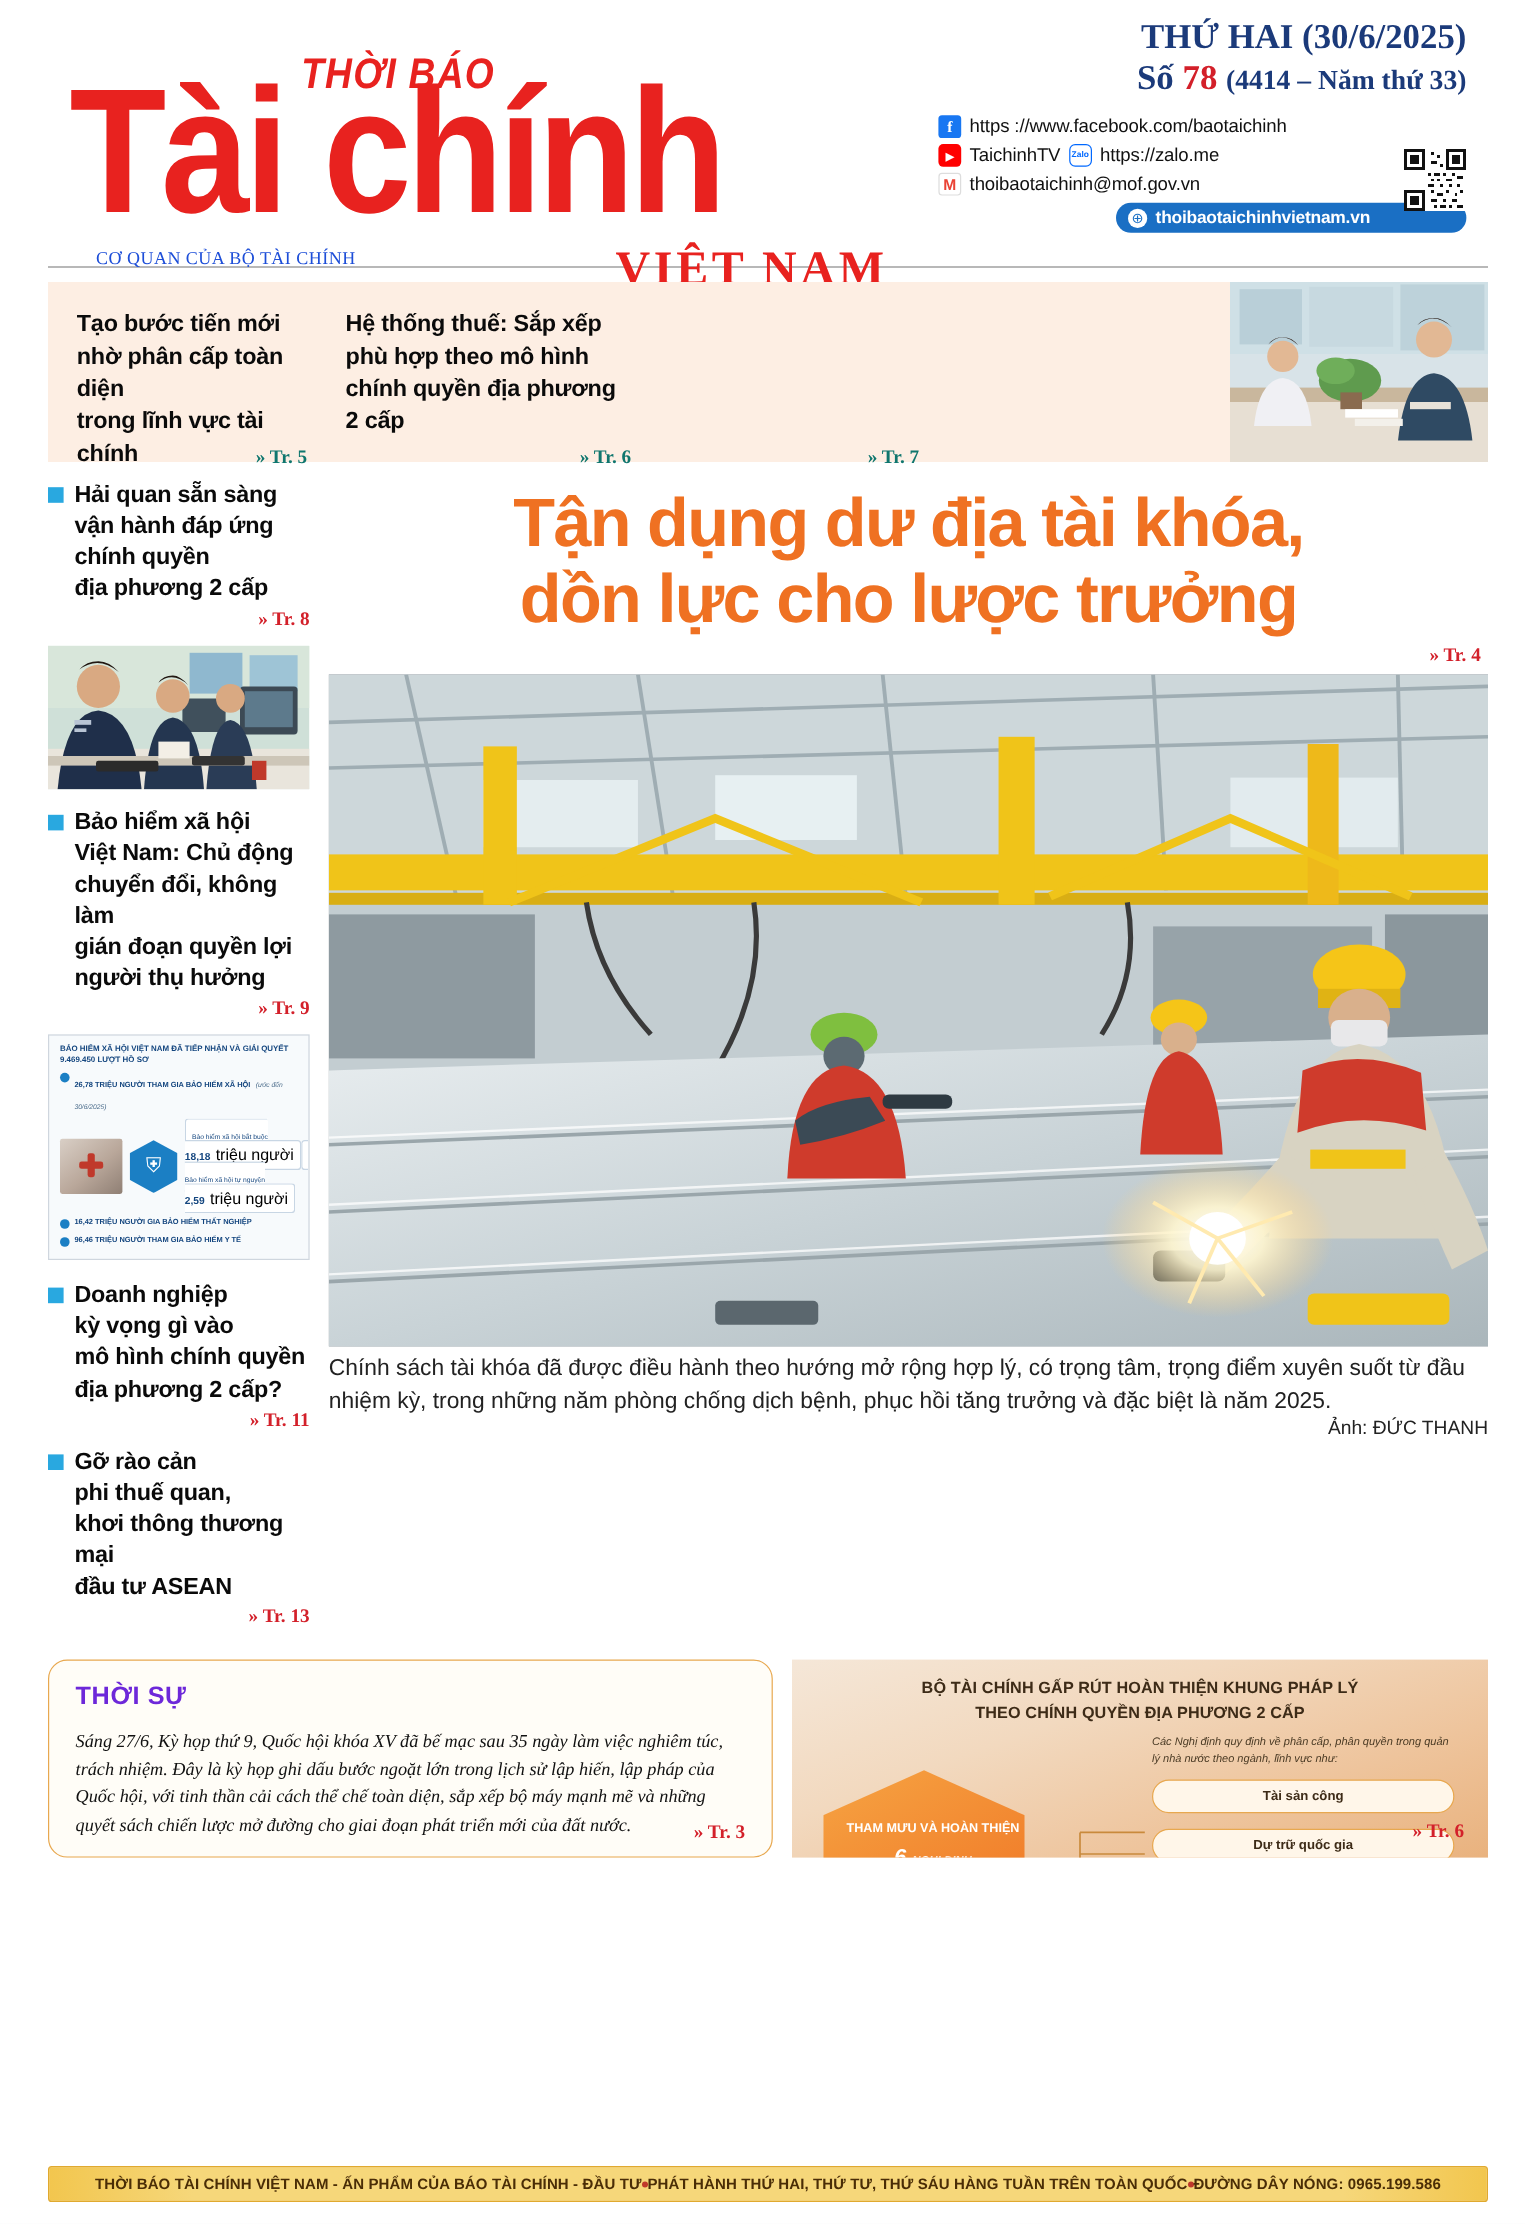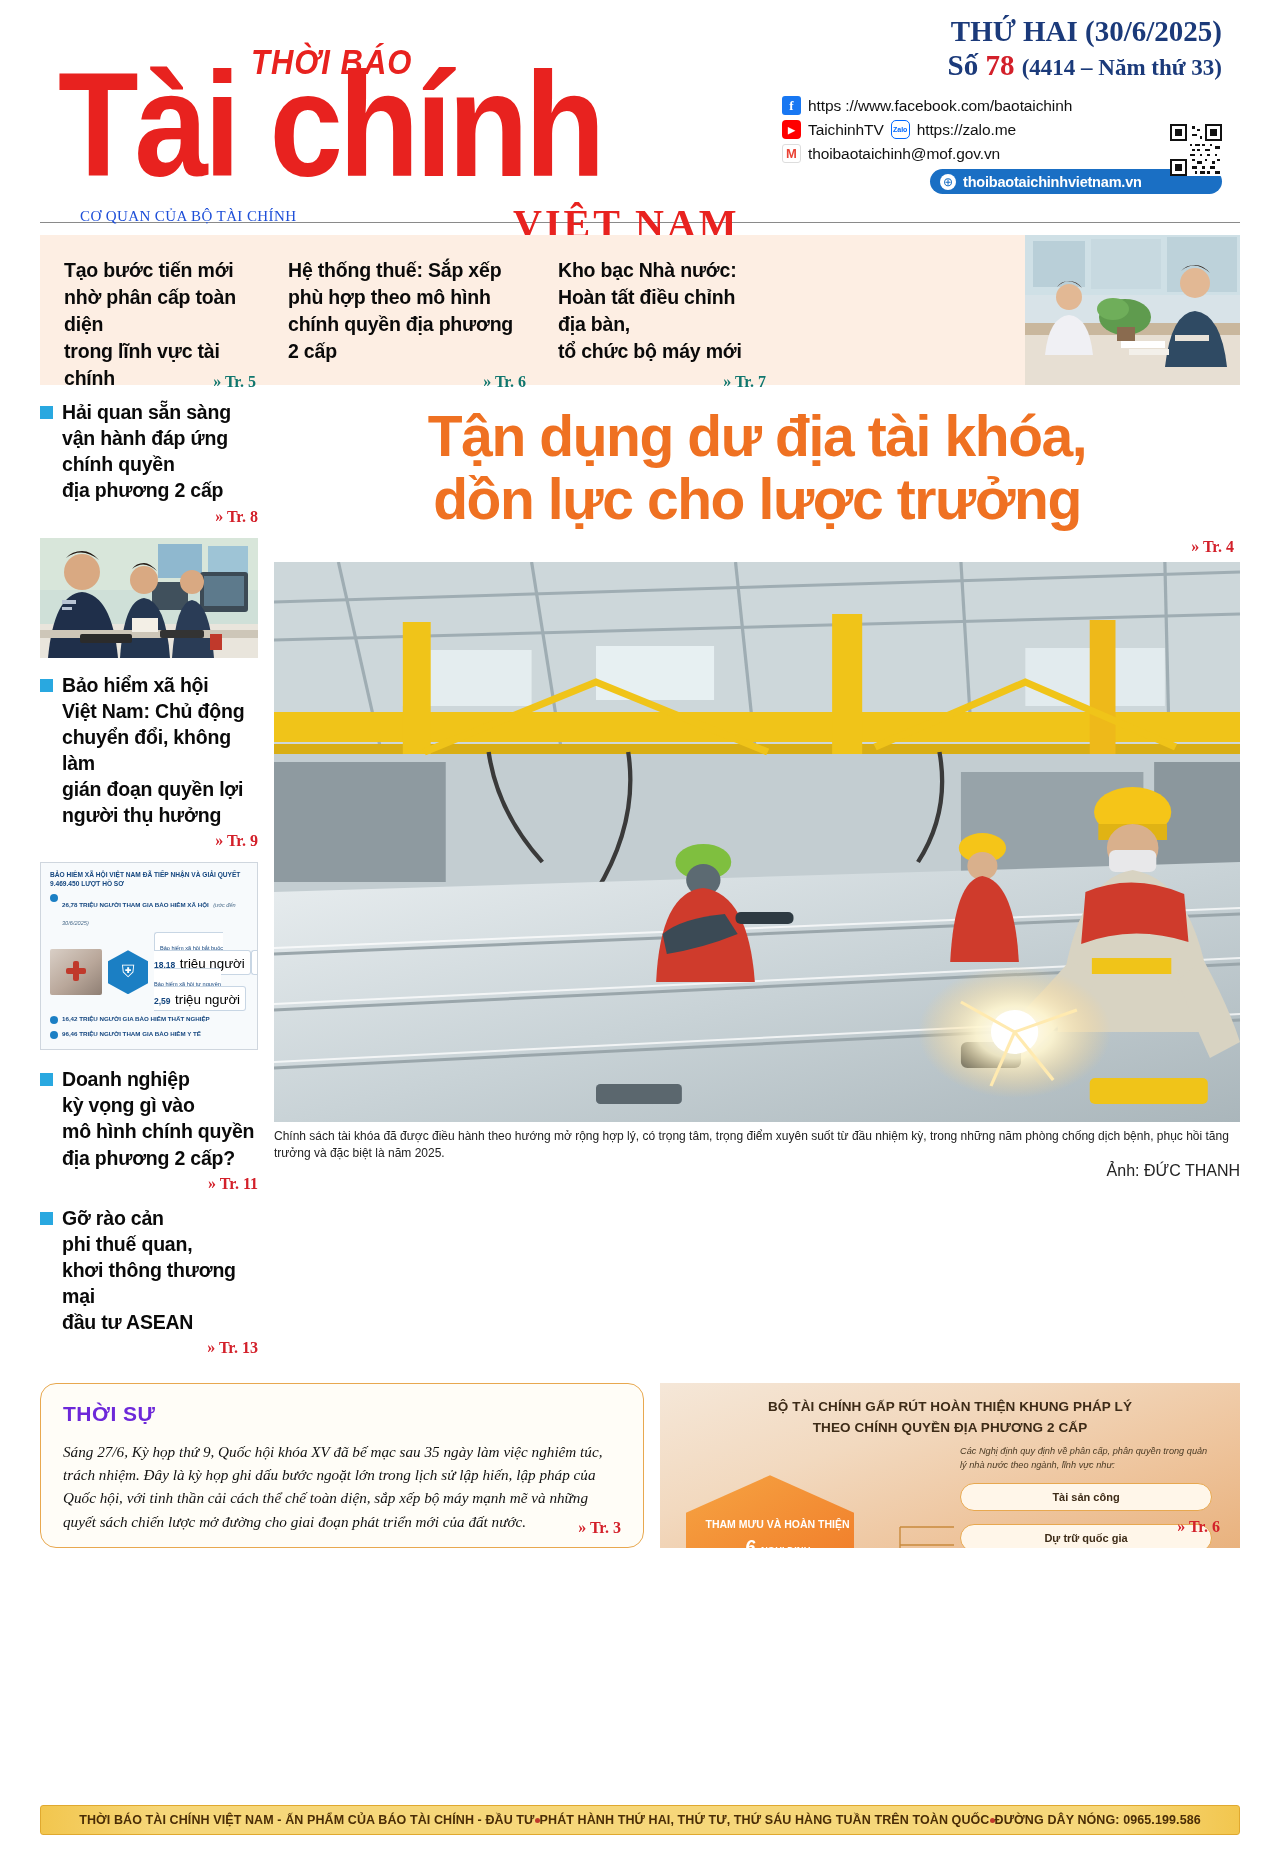--- a/index.html
+++ b/index.html
@@ -138,21 +138,21 @@
 
   
   .lead-title {
     font-size: 57px; font-weight: bold; color: #ef7122;
     line-height: 1.1; letter-spacing: -1.4px; text-align: center;
     margin-top: 6px;
   }
   .lead-ref { text-align: right; font-family: "Liberation Serif", serif;
     font-weight: bold; font-size: 16px; color: #d3202a; margin: 8px 6px 6px 0; }
   .lead-photo { width: 100%; height: 560px; position: relative; overflow: hidden; background:#9aa3a8; }
-  .cap { font-size: 12px; color: #222; line-height: 1.42; margin-top: 6px; }
+  .cap { font-size: 19px; color: #222; line-height: 1.42; margin-top: 6px; }
   .credit { font-size: 16px; color: #222; text-align: right; }
 
   
   .bottom { display: flex; gap: 16px; margin-top: 14px; align-items: stretch; }
   .thoisu {
     flex: 1; border: 1.6px solid #e8a84f; border-radius: 16px;
     background: #fffdf7; padding: 18px 22px 14px 22px; position: relative;
   }
   .thoisu .lbl { font-size: 21px; font-weight: bold; color: #6d28d9; letter-spacing: .5px; }
   .thoisu h2 { font-family: "Liberation Serif", serif; font-weight: bold;
@@ -301,21 +301,20 @@
   <div class="teasers">
     <div class="tcol c1">
       <h3>Tạo bước tiến mới<br>nhờ phân cấp toàn diện<br>trong lĩnh vực tài chính</h3>
       <span class="trref">» Tr. 5</span>
     </div>
     <div class="tcol c2">
       <h3>Hệ thống thuế: Sắp xếp<br>phù hợp theo mô hình<br>chính quyền địa phương 2 cấp</h3>
       <span class="trref">» Tr. 6</span>
     </div>
     <div class="tcol c3">
-      <h3>Kho bạc Nhà nước:<br>Hoàn tất điều chỉnh địa bàn,<br>tổ chức bộ máy mới</h3>
       <span class="trref">» Tr. 7</span>
     </div>
 
     <div class="tphoto">
       <svg width="215" height="150" viewBox="0 0 215 150">
         <rect width="215" height="150" fill="#d8e3e8"></rect>
         <rect x="0" y="0" width="215" height="60" fill="#cfe0e6"></rect>
         <rect x="8" y="6" width="52" height="46" fill="#b9cfd8"></rect>
         <rect x="66" y="4" width="70" height="50" fill="#c7d9e0"></rect>
         <rect x="142" y="2" width="70" height="55" fill="#bdd2da"></rect>

